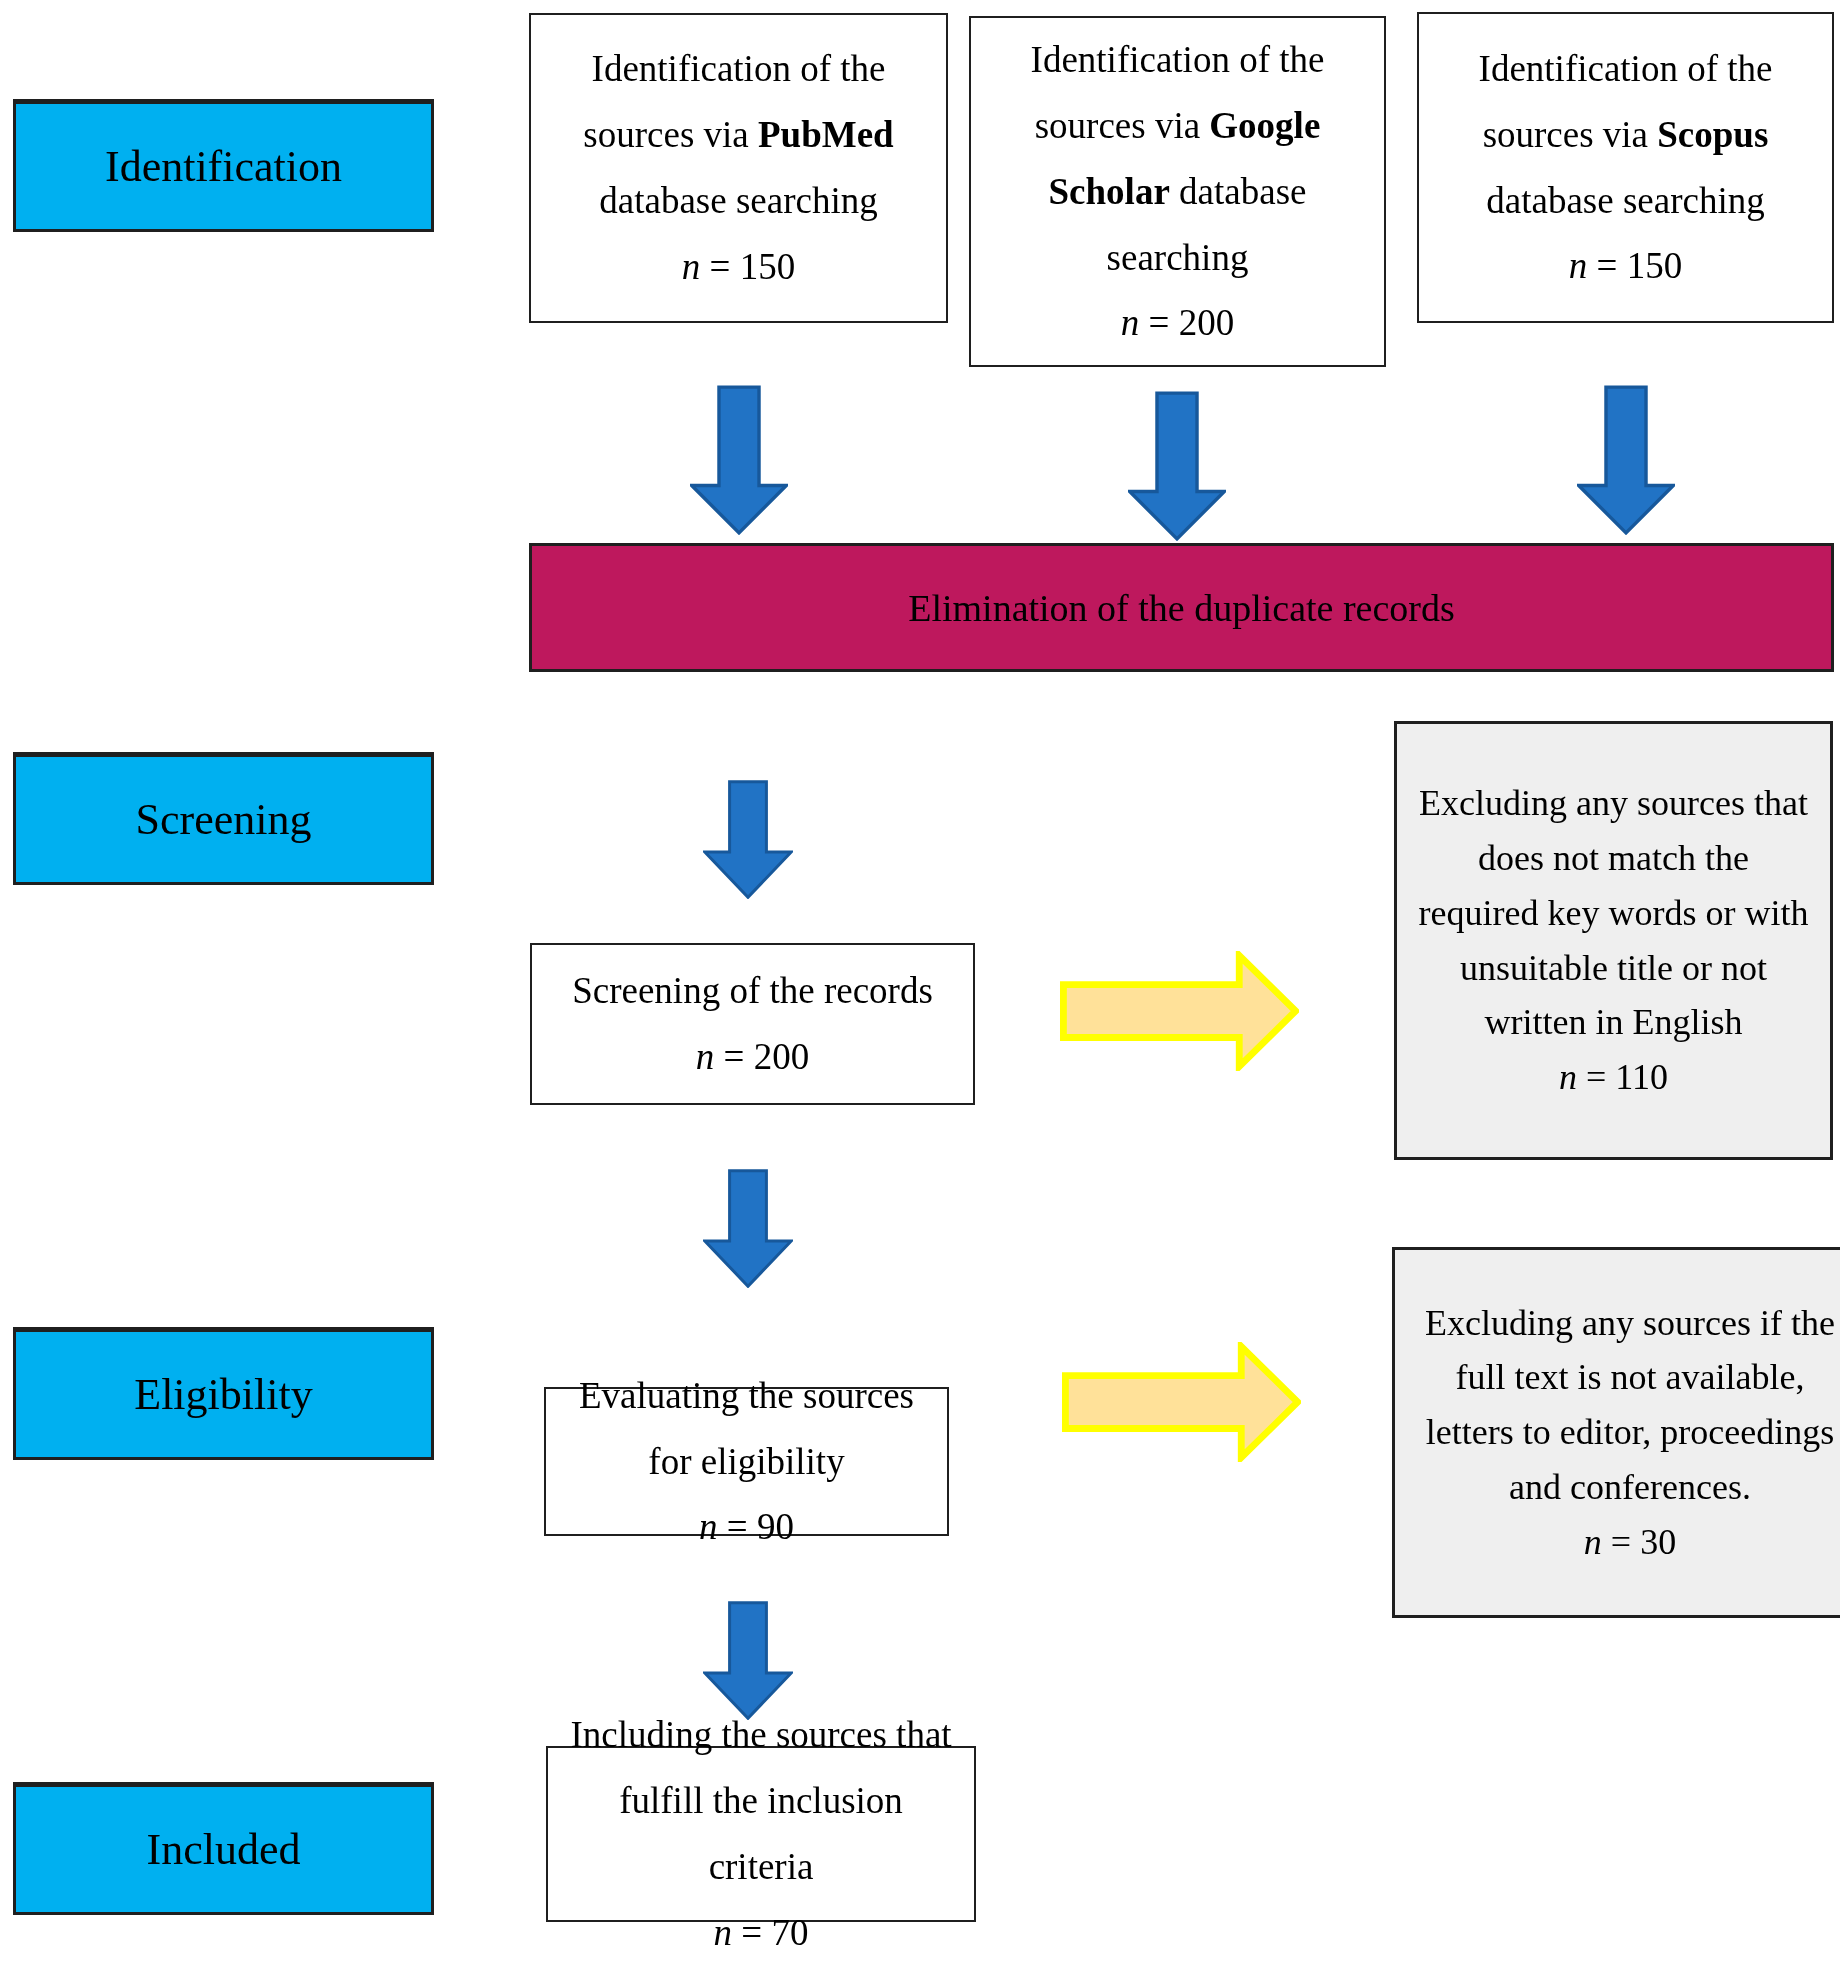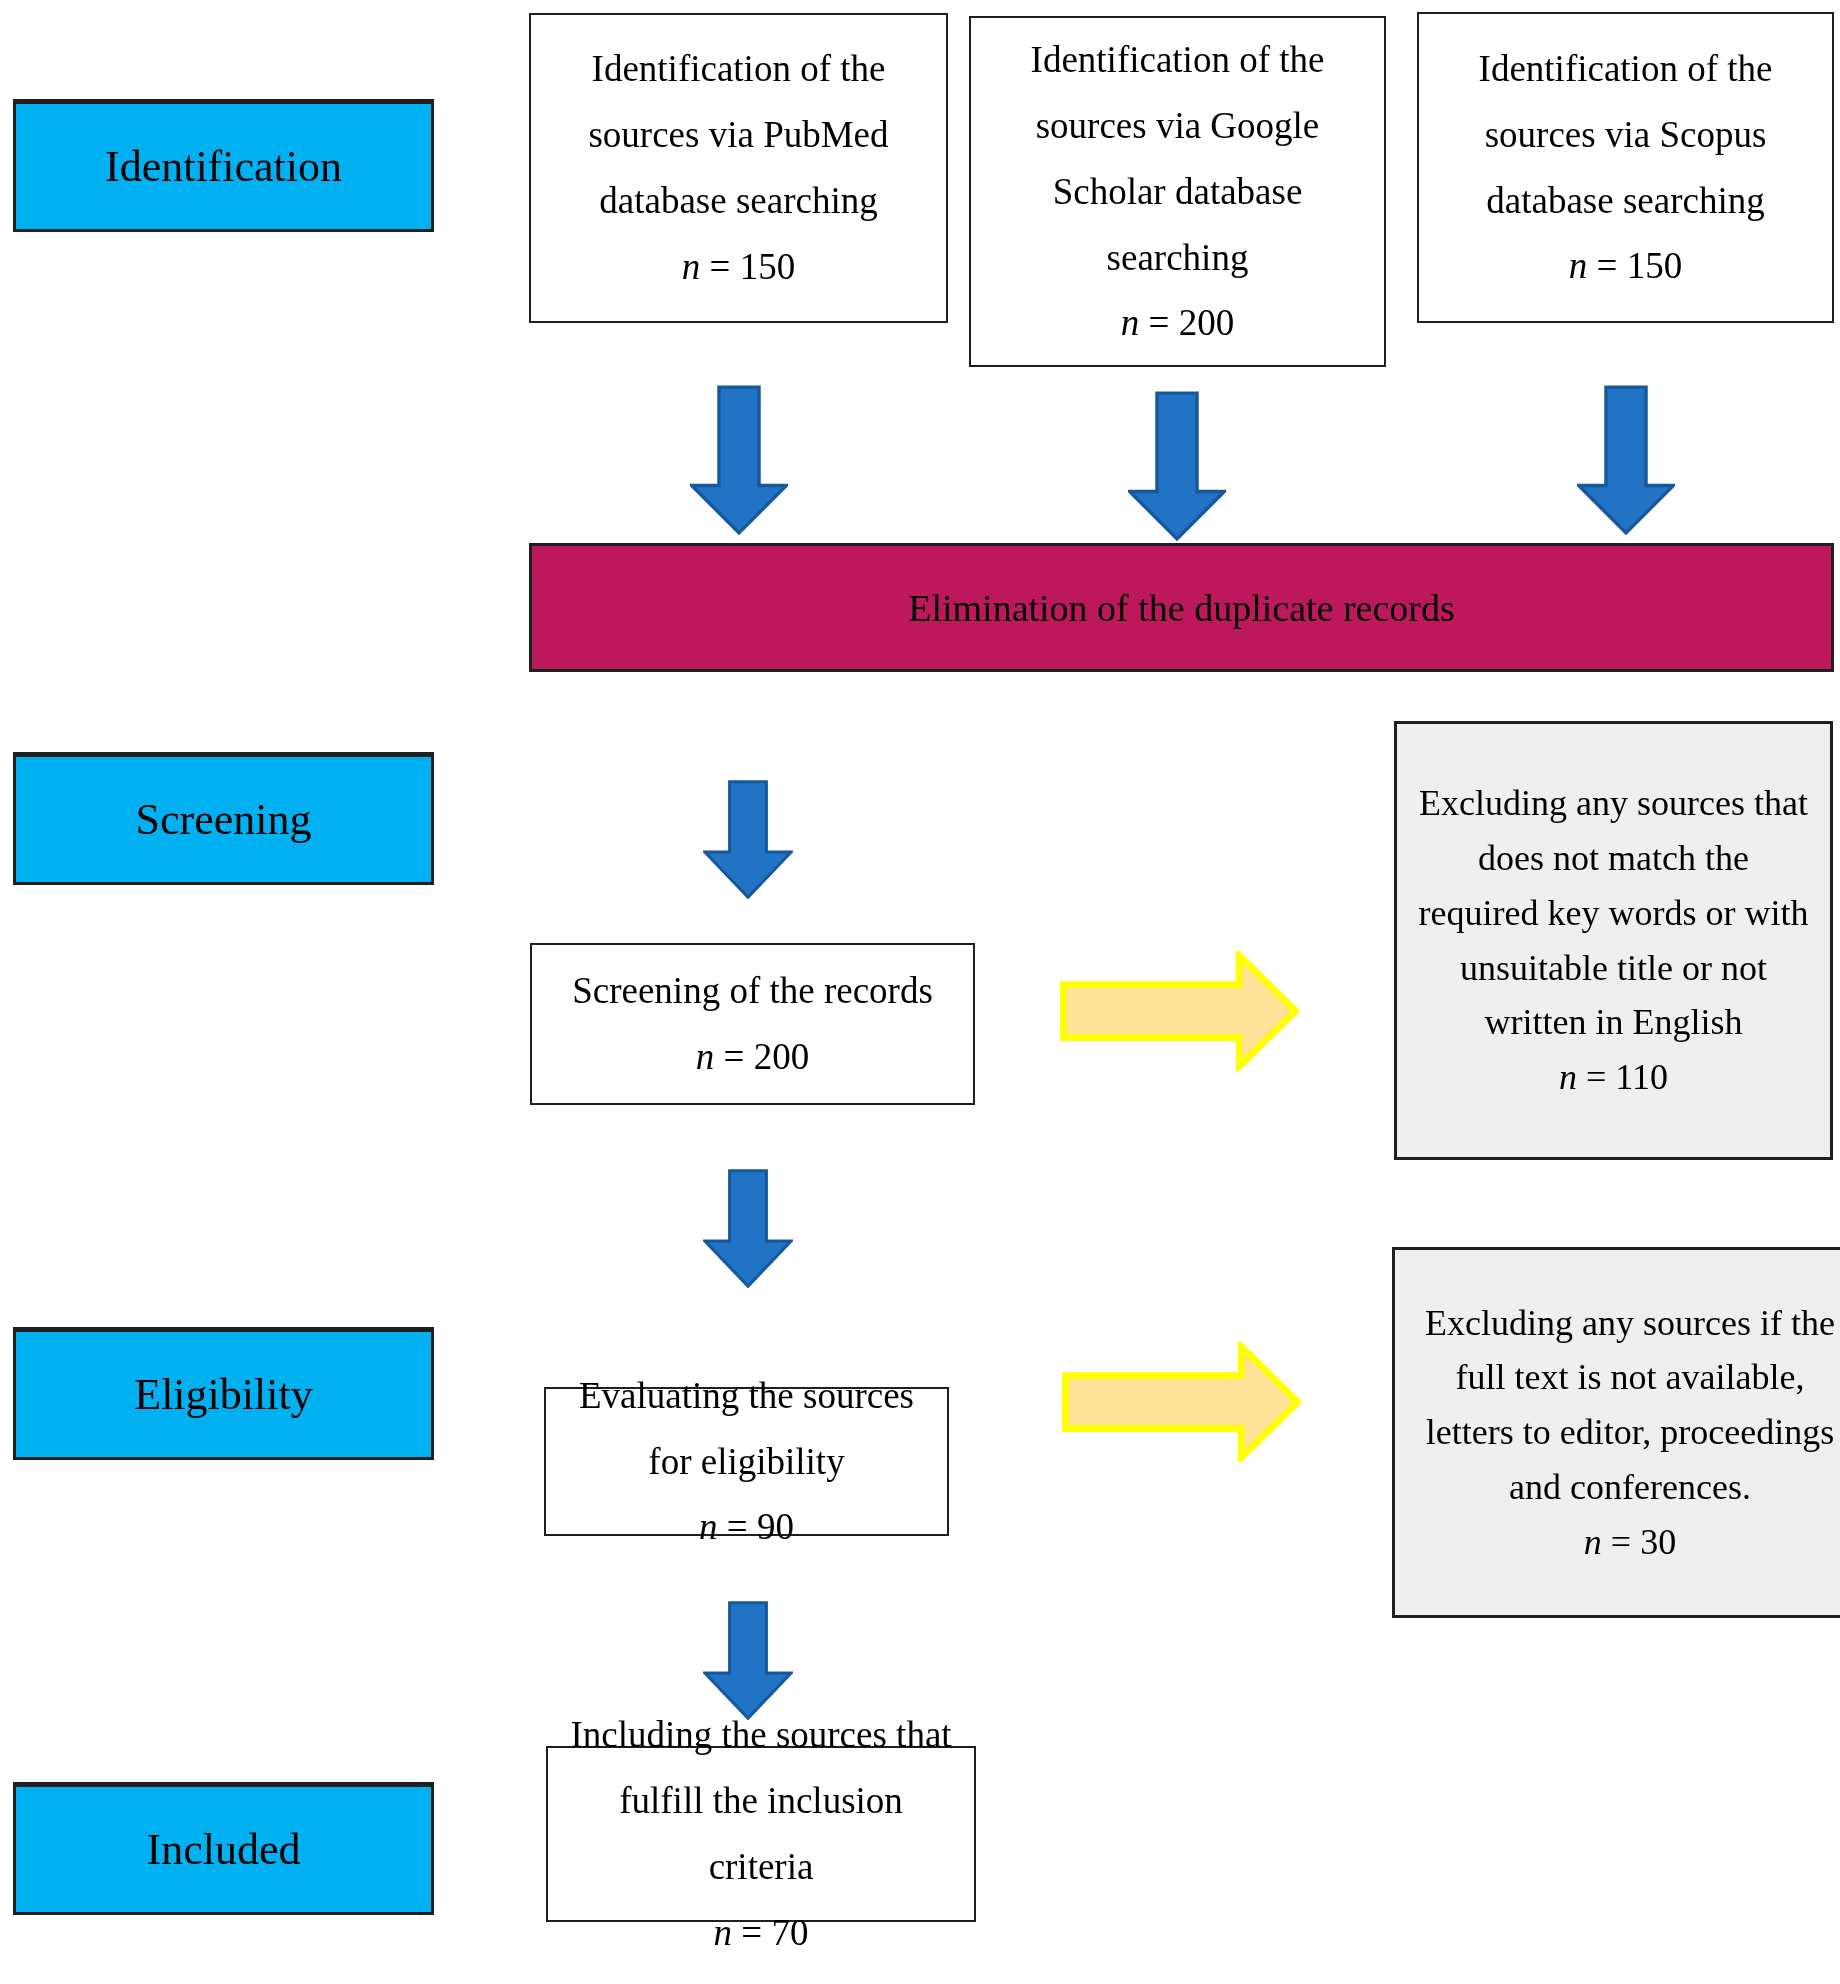--- a/index.html
+++ b/index.html
@@ -49,21 +49,21 @@
     flex-direction: column;
     align-items: center;
     justify-content: center;
     text-align: center;
     font-size: 36px;
     line-height: 1.52;
     padding: 8.6px 17px;
   }
 
   .n-line i { font-style: italic; }
-  .flow-box b, .flow-box strong { font-weight: normal; }
+  .flow-box b, .flow-box strong { font-weight: bold; }
 
   .dedup-box {
     background: #be185d;
     border: 3px solid var(--box-border, #1f1f1f);
     border-top-width: 3.8px;
     display: flex;
     align-items: center;
     justify-content: center;
     text-align: center;
     font-size: 38px;

